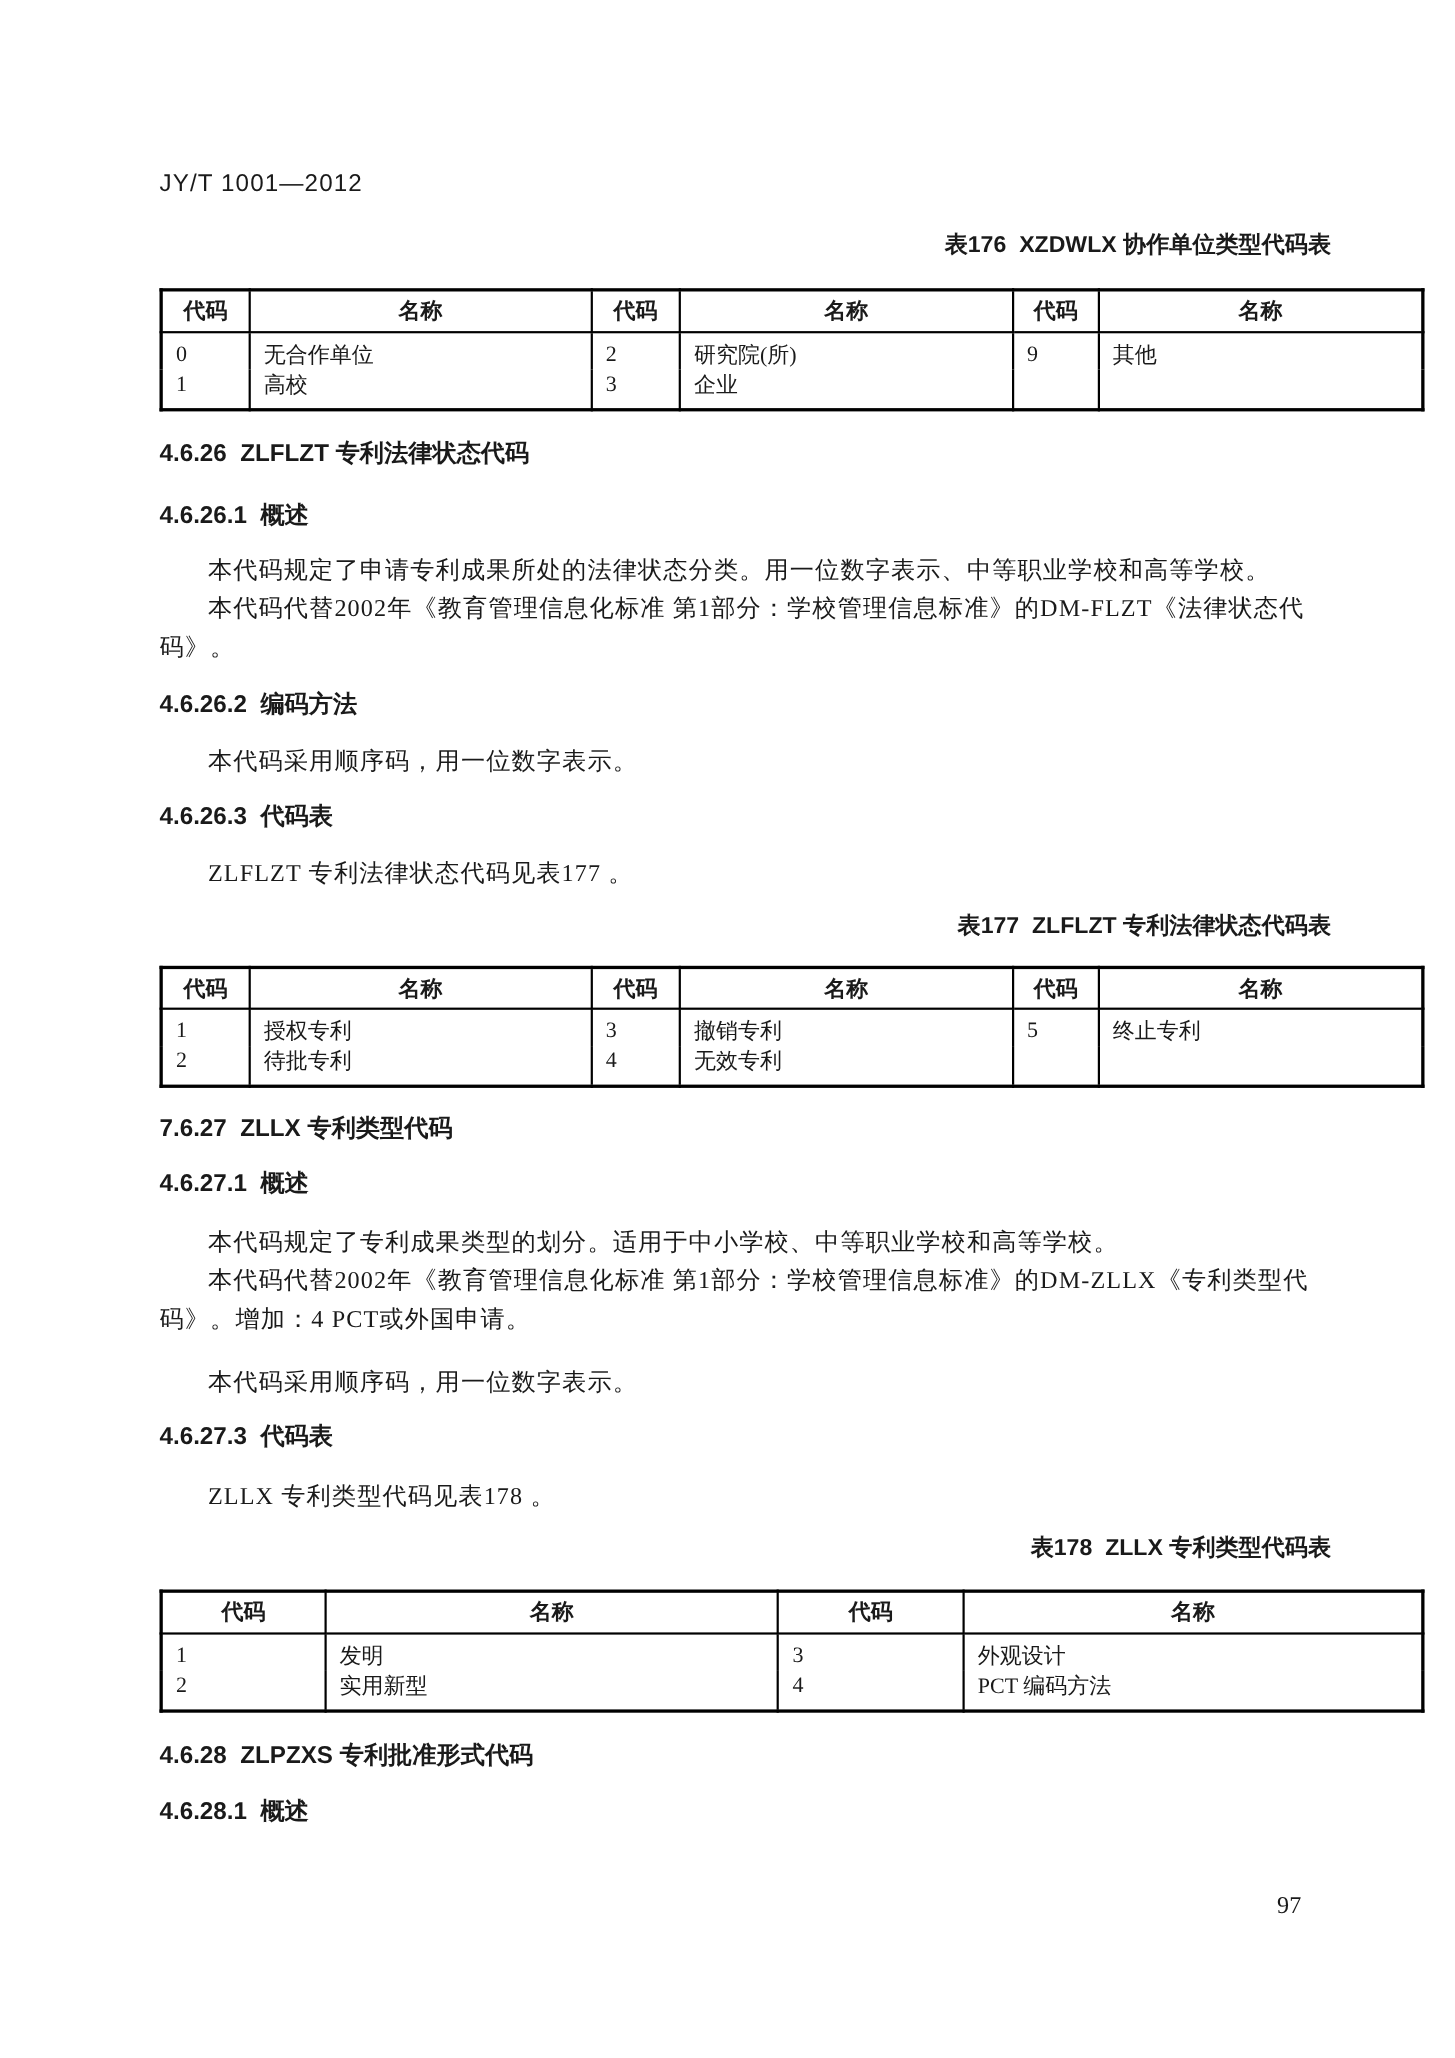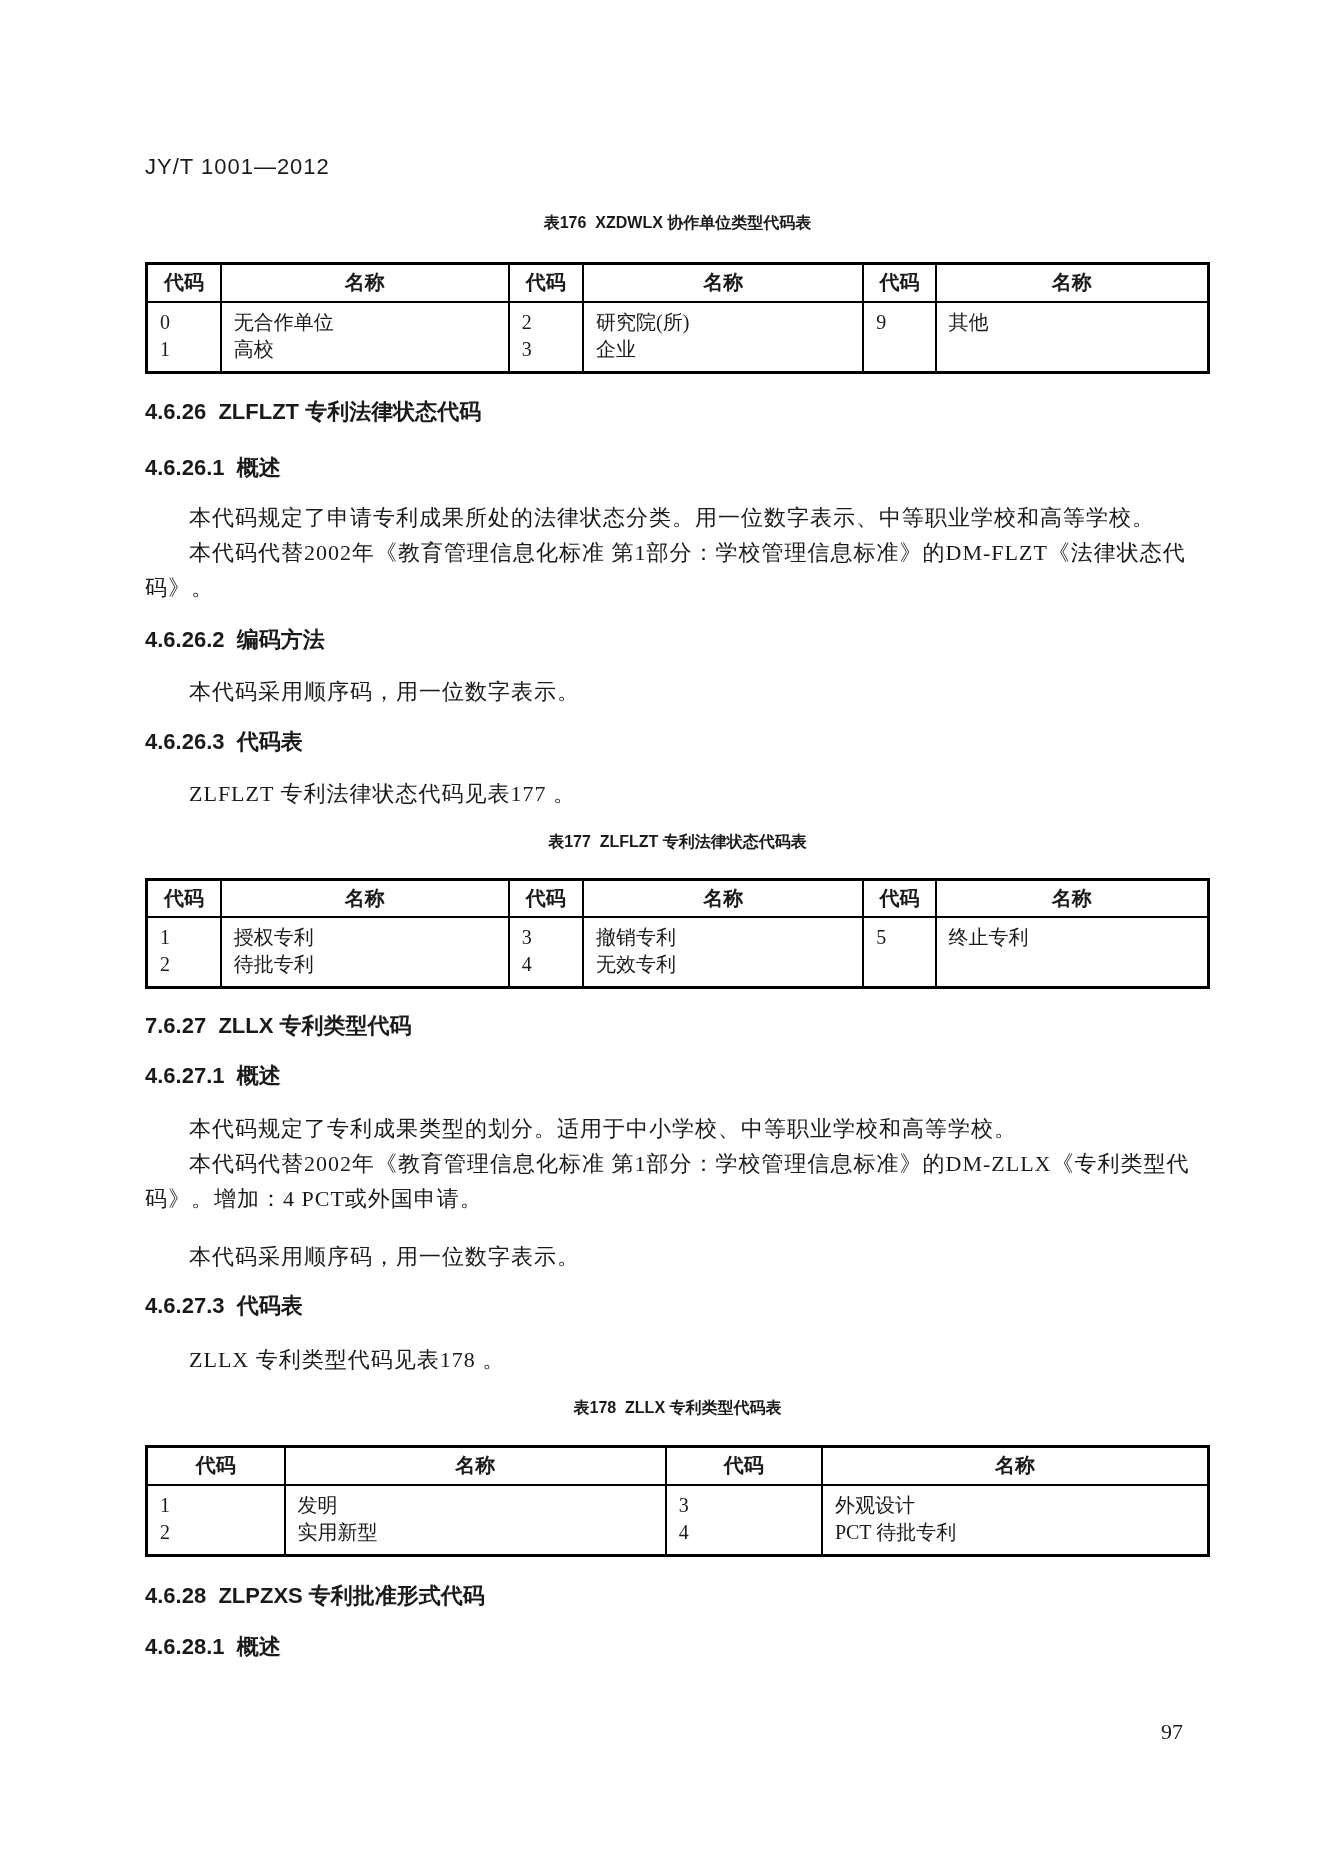--- a/index.html
+++ b/index.html
@@ -16,32 +16,32 @@
 
   .doc-number {
     margin-top:155px;
     padding-right:28px;
     font-family:"Liberation Sans","DejaVu Sans",sans-serif;
     font-size:22px; line-height:23px; letter-spacing:1px;
     white-space:pre;
   }
 
   .caption {
-    text-align:center;
-    font-family:"Liberation Sans","DejaVu Sans",sans-serif;
-    font-weight:bold; font-size:16px; line-height:22px;
+    text-align:right;
+    font-family:"Liberation Sans","DejaVu Sans",sans-serif;
+    font-weight:bold; font-size:21px; line-height:22px;
     white-space:pre-wrap;
   }
   .caption.c176 { margin-top:34px; }
   .caption.c177 { margin-top:20px; }
   .caption.c178 { margin-top:20px; }
 
   table.code-table {
     border-collapse:collapse; table-layout:fixed;
-    width:1065px;
+    width:1150px;
     border:3px solid #000;
   }
   table.t176 { margin-top:28px; }
   table.t177 { margin-top:25px; }
   table.t178 { margin-top:26px; }
   table.code-table th {
     border:2px solid #000;
     height:38px; box-sizing:border-box;
     font-family:"Liberation Sans","DejaVu Sans",sans-serif;
     font-weight:bold; font-size:20px; text-align:center;
@@ -214,21 +214,21 @@
         <tr class="r1">
           <td>1</td>
           <td>发明</td>
           <td>3</td>
           <td>外观设计</td>
         </tr>
         <tr class="r2">
           <td>2</td>
           <td>实用新型</td>
           <td>4</td>
-          <td>PCT 待批专利</td>
+          <td>PCT 编码方法</td>
         </tr>
       </tbody>
     </table>
 
     <div class="sec-h h-s28">4.6.28  ZLPZXS 专利批准形式代码</div>
     <div class="sec-h h-s28-1">4.6.28.1  概述</div>
 
   </div>
 
   <div class="page-number">97</div>

